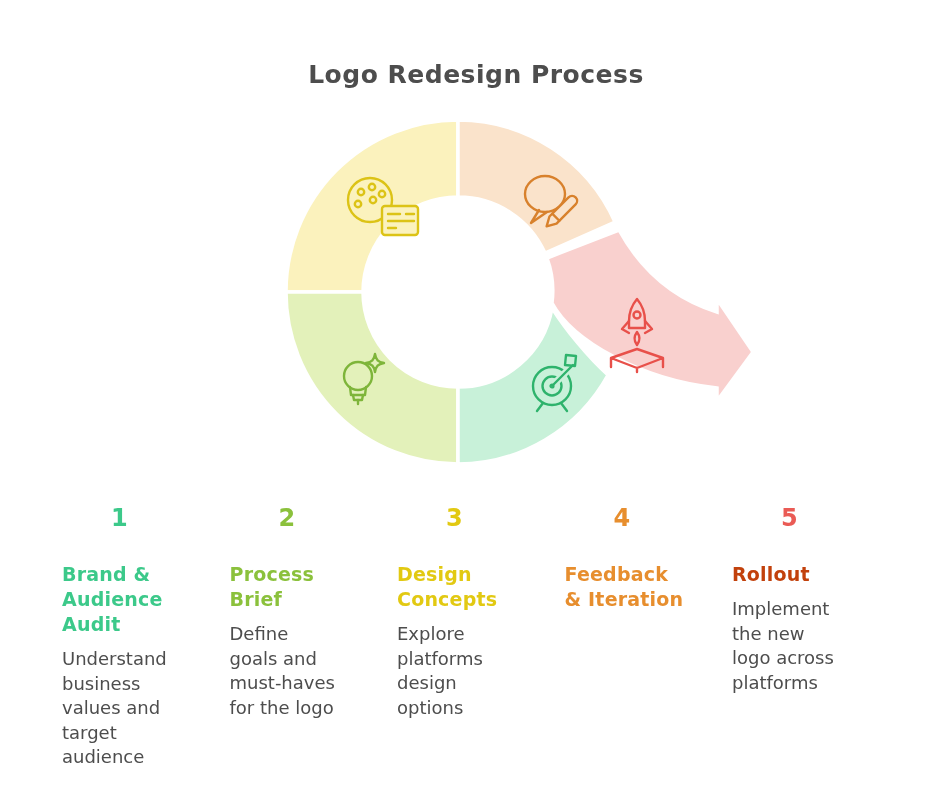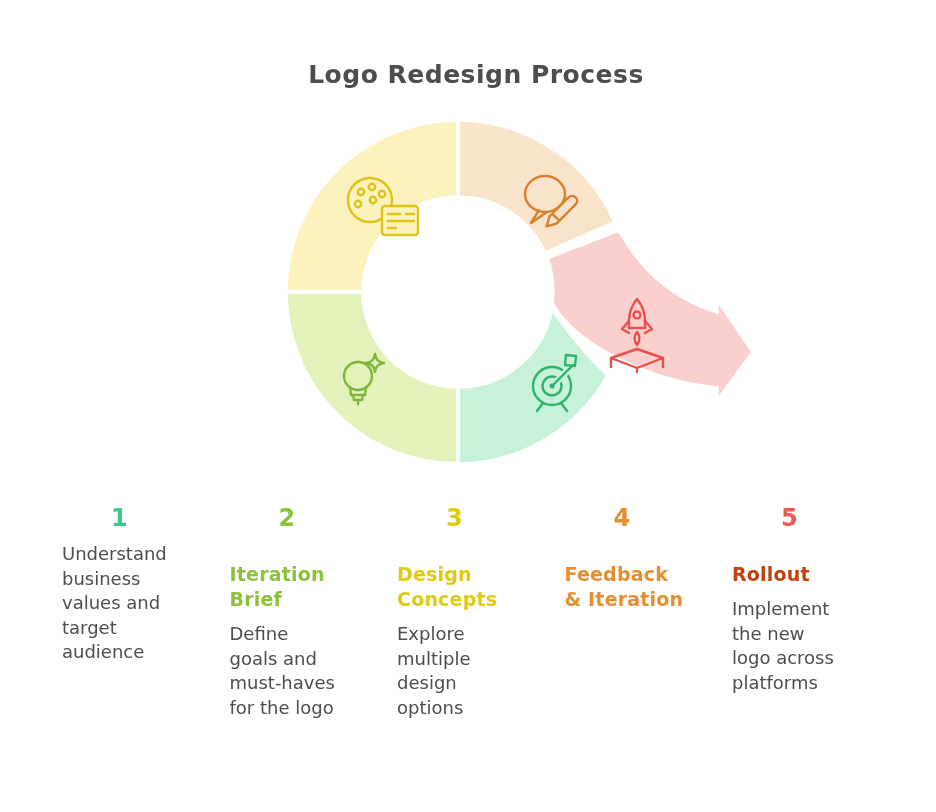--- a/index.html
+++ b/index.html
@@ -96,33 +96,34 @@
       <path d="M -8 -5 L -15 3 L -8 7 M 8 -5 L 15 3 L 8 7"></path>
       <path d="M 0 6 C 3 10 3 15 0 19 C -3 15 -3 10 0 6 Z"></path>
       <path d="M -26 41 L -26 32 L 0 23 L 26 32 L 26 41 M -26 32 L 0 42 L 26 32 M 0 42 L 0 46"></path>
     </g>
   </svg>
 
   <div class="steps">
 
     <div class="step">
       <div class="num" style="color: rgb(60, 201, 138);">1</div>
+      <h3 class="step-title" style="color: rgb(60, 201, 138);">Brand &amp; Audience Audit</h3>
       <p class="step-desc">Understand business values and target audience</p>
     </div>
 
     <div class="step">
       <div class="num" style="color: rgb(139, 193, 60);">2</div>
-      <h3 class="step-title" style="color: rgb(139, 193, 60);">Iteration Brief</h3>
+      <h3 class="step-title" style="color: rgb(139, 193, 60);">Process Brief</h3>
       <p class="step-desc">Define goals and must-haves for the logo</p>
     </div>
 
     <div class="step">
       <div class="num" style="color: rgb(226, 201, 18);">3</div>
       <h3 class="step-title" style="color: rgb(226, 201, 18);">Design Concepts</h3>
-      <p class="step-desc">Explore multiple design options</p>
+      <p class="step-desc">Explore platforms design options</p>
     </div>
 
     <div class="step">
       <div class="num" style="color: rgb(231, 142, 46);">4</div>
       <h3 class="step-title" style="color: rgb(231, 142, 46);">Feedback &amp; Iteration</h3>
     </div>
 
     <div class="step">
       <div class="num" style="color: rgb(234, 91, 85);">5</div>
       <h3 class="step-title" style="color: #c2410c;">Rollout</h3>

